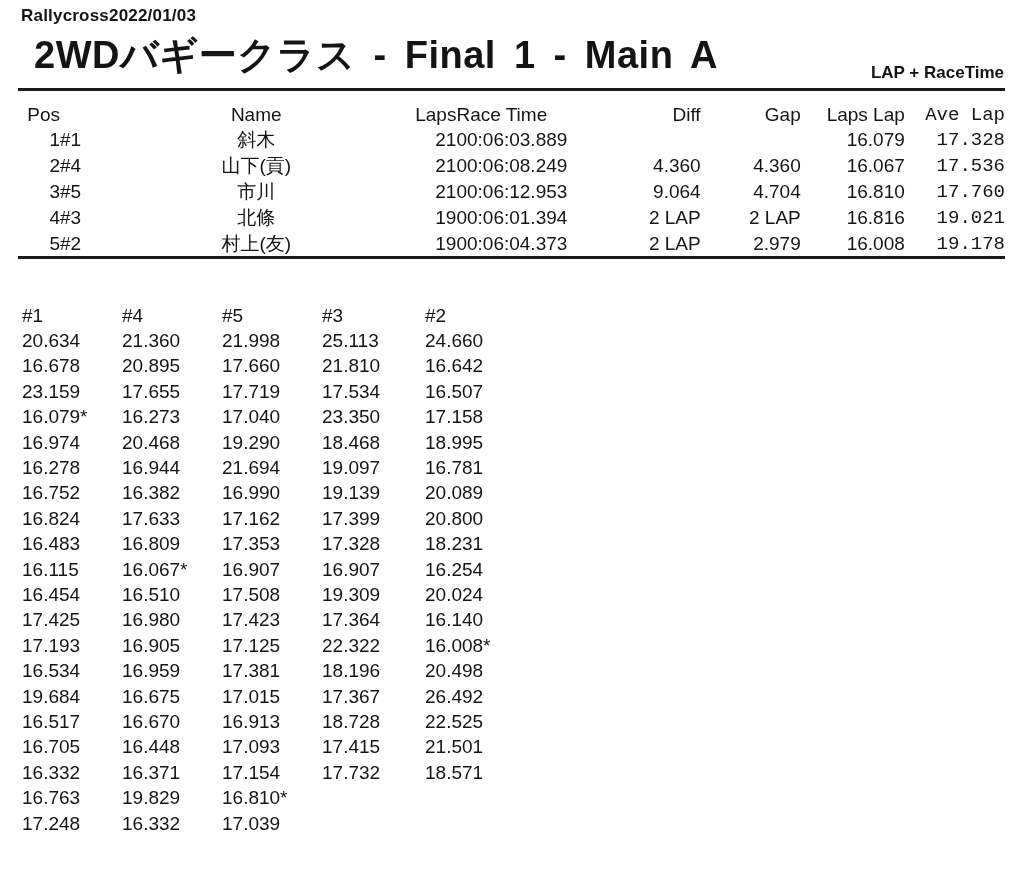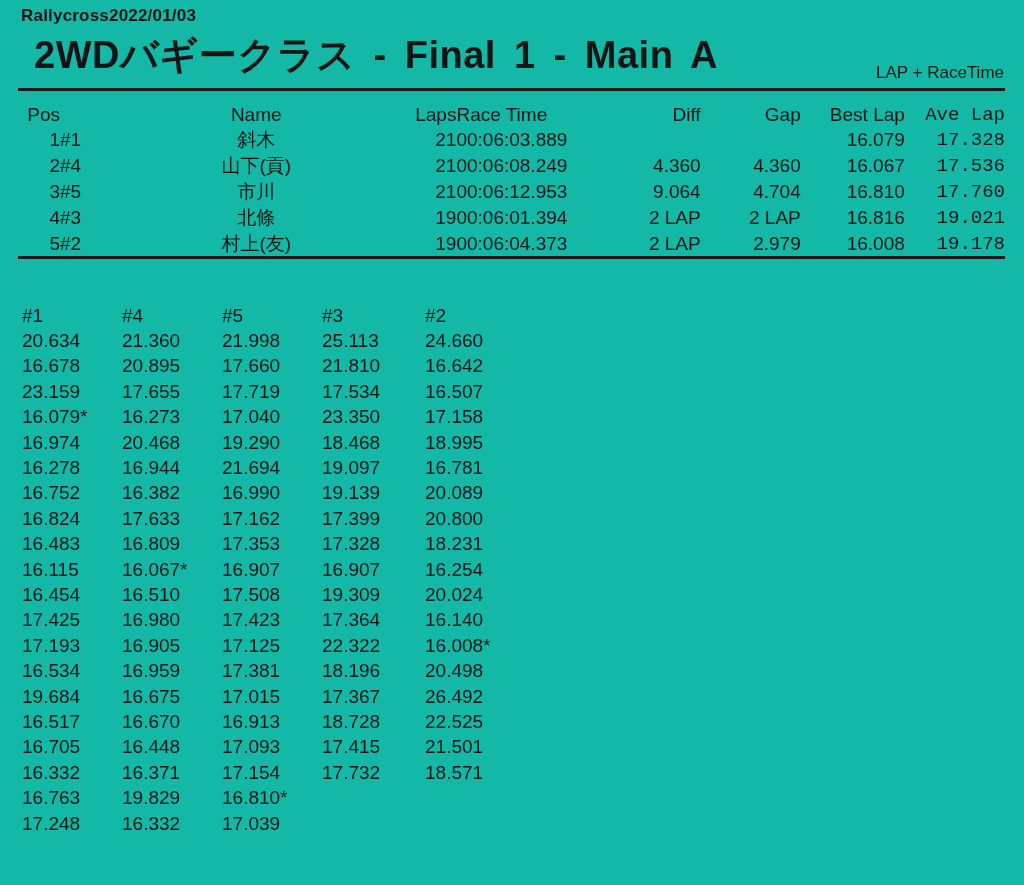--- a/index.html
+++ b/index.html
@@ -5,21 +5,21 @@
   html, body {
     margin: 0;
     padding: 0;
     background: #e8e8e8;
   }
   .page {
     position: relative;
     width: 1024px;
     height: 885px;
     margin: 0 auto;
-    background: #14b8a6;
+    background: #ffffff;
     color: #141414;
     font-family: "Liberation Sans", "DejaVu Sans", sans-serif;
     overflow: hidden;
   }
   .doc-date {
     position: absolute;
     left: 21px;
     top: 6px;
     font-size: 17px;
     font-weight: 700;
@@ -33,21 +33,21 @@
     font-weight: 700;
     letter-spacing: 0.5px;
     word-spacing: 7px;
     white-space: nowrap;
   }
   .doc-subtitle {
     position: absolute;
     right: 20px;
     top: 63px;
     font-size: 17px;
-    font-weight: 400;
+    font-weight: 700;
     margin-left: 12px;
   }
   .rule {
     position: absolute;
     left: 18px;
     width: 987px;
     height: 3px;
     background: #1a1a1a;
   }
   .rule-top { top: 88px; }
@@ -114,21 +114,21 @@
   <table class="results">
     <thead>
       <tr>
         <th class="c-pos">Pos</th>
         <th class="c-car"></th>
         <th class="c-name">Name</th>
         <th class="c-laps">Laps</th>
         <th class="c-rtime">Race Time</th>
         <th class="c-diff">Diff</th>
         <th class="c-gap">Gap</th>
-        <th class="c-best">Best Lap</th>
+        <th class="c-best">Laps Lap</th>
         <th class="c-ave">Ave Lap</th>
       </tr>
     </thead>
     <tbody id="results-body">
         <tr>
           <td class="c-pos">1</td>
           <td class="c-car">#1</td>
           <td class="c-name">斜木</td>
           <td class="c-laps">21</td>
           <td class="c-rtime">00:06:03.889</td>

